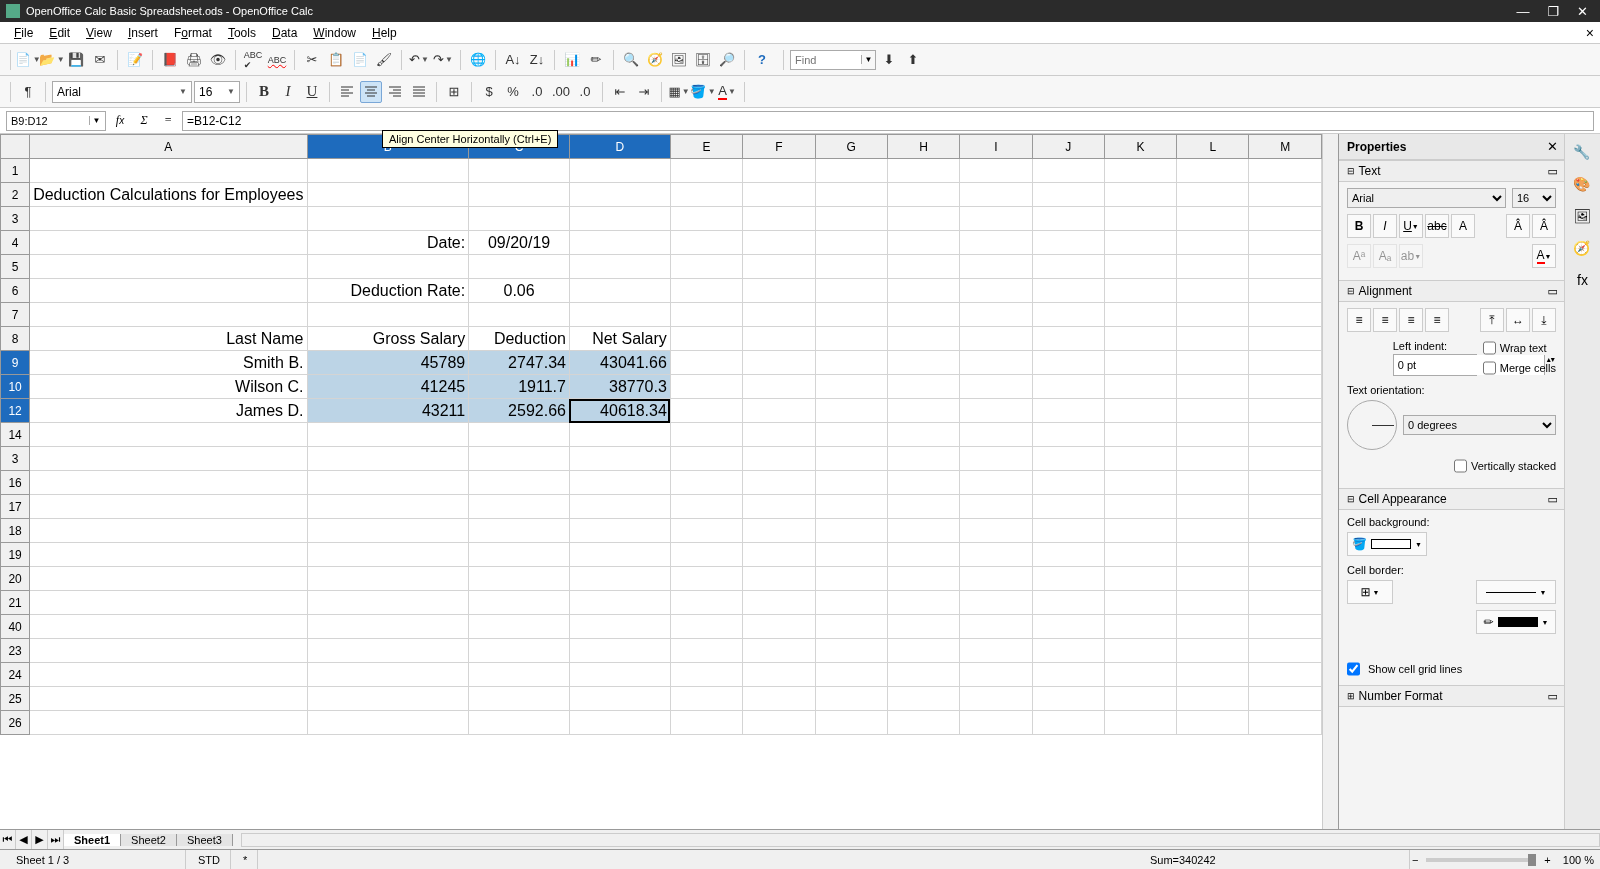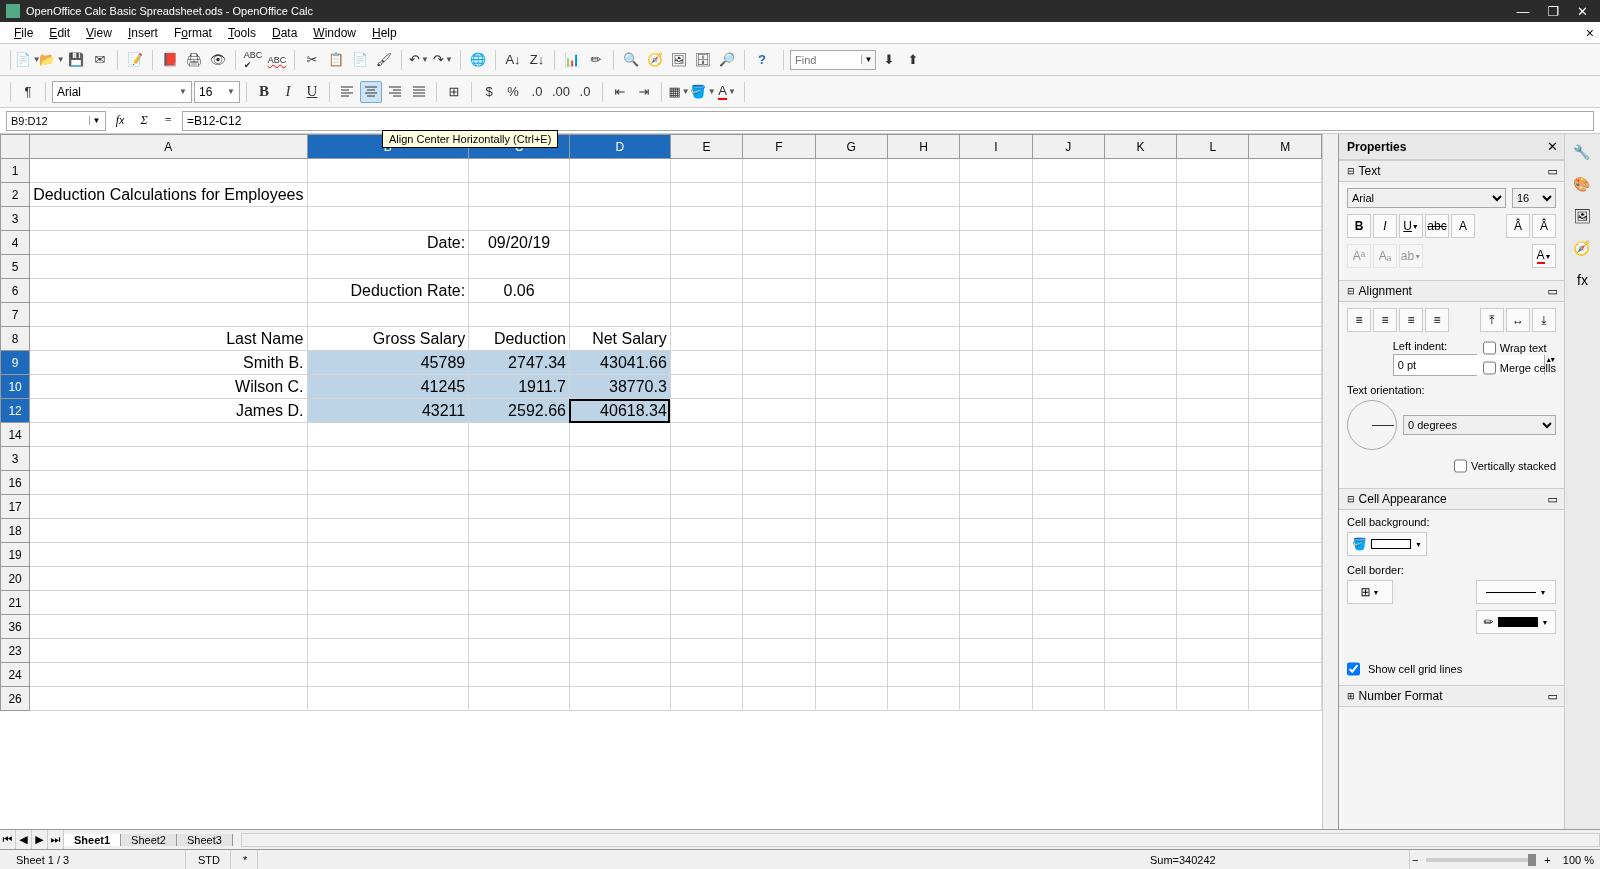--- a/index.html
+++ b/index.html
@@ -570,21 +570,21 @@
               <td class="" style=""></td>
               <td class="" style=""></td>
               <td class="" style=""></td>
               <td class="" style=""></td>
               <td class="" style=""></td>
               <td class="" style=""></td>
               <td class="" style=""></td>
               <td class="" style=""></td>
             </tr>
             <tr>
-              <th class="rowh">36</th>
+              <th class="rowh">40</th>
               <td class="" style=""></td>
               <td class="" style=""></td>
               <td class="" style=""></td>
               <td class="" style=""></td>
               <td class="" style=""></td>
               <td class="" style=""></td>
               <td class="" style=""></td>
               <td class="" style=""></td>
               <td class="" style=""></td>
               <td class="" style=""></td>
@@ -603,20 +603,36 @@
               <td class="" style=""></td>
               <td class="" style=""></td>
               <td class="" style=""></td>
               <td class="" style=""></td>
               <td class="" style=""></td>
               <td class="" style=""></td>
               <td class="" style=""></td>
             </tr>
             <tr>
               <th class="rowh">24</th>
+              <td class="" style=""></td>
+              <td class="" style=""></td>
+              <td class="" style=""></td>
+              <td class="" style=""></td>
+              <td class="" style=""></td>
+              <td class="" style=""></td>
+              <td class="" style=""></td>
+              <td class="" style=""></td>
+              <td class="" style=""></td>
+              <td class="" style=""></td>
+              <td class="" style=""></td>
+              <td class="" style=""></td>
+              <td class="" style=""></td>
+            </tr>
+            <tr>
+              <th class="rowh">25</th>
               <td class="" style=""></td>
               <td class="" style=""></td>
               <td class="" style=""></td>
               <td class="" style=""></td>
               <td class="" style=""></td>
               <td class="" style=""></td>
               <td class="" style=""></td>
               <td class="" style=""></td>
               <td class="" style=""></td>
               <td class="" style=""></td>

